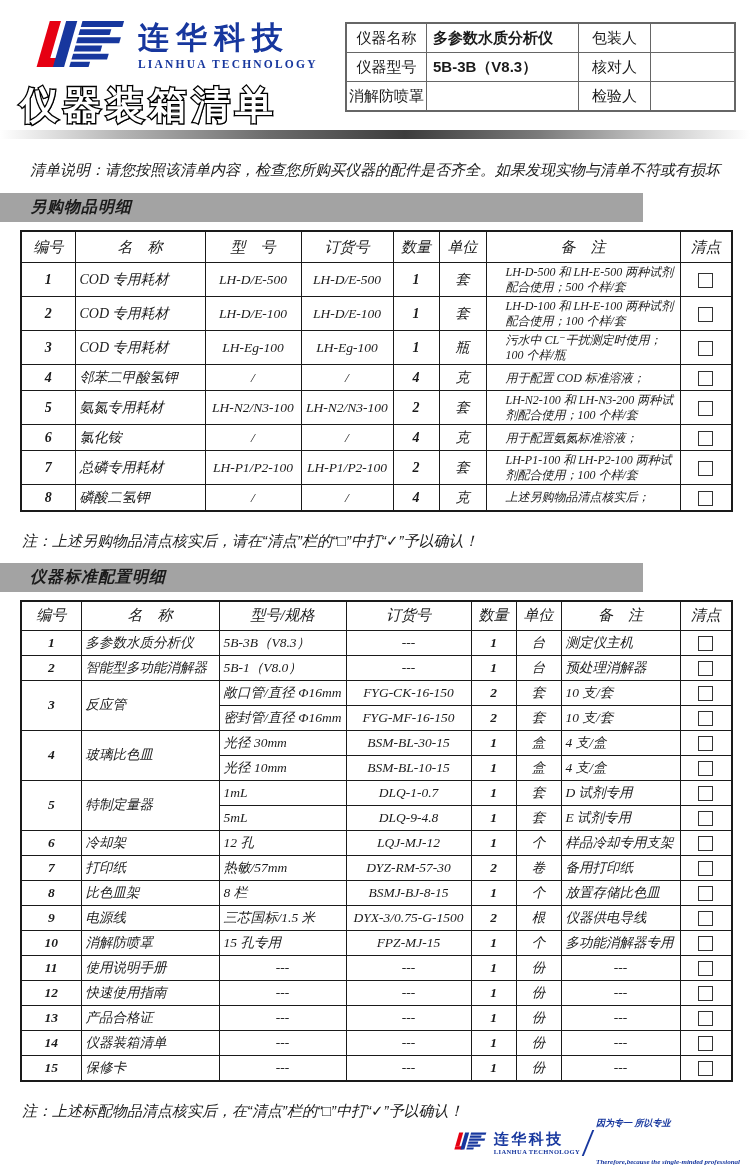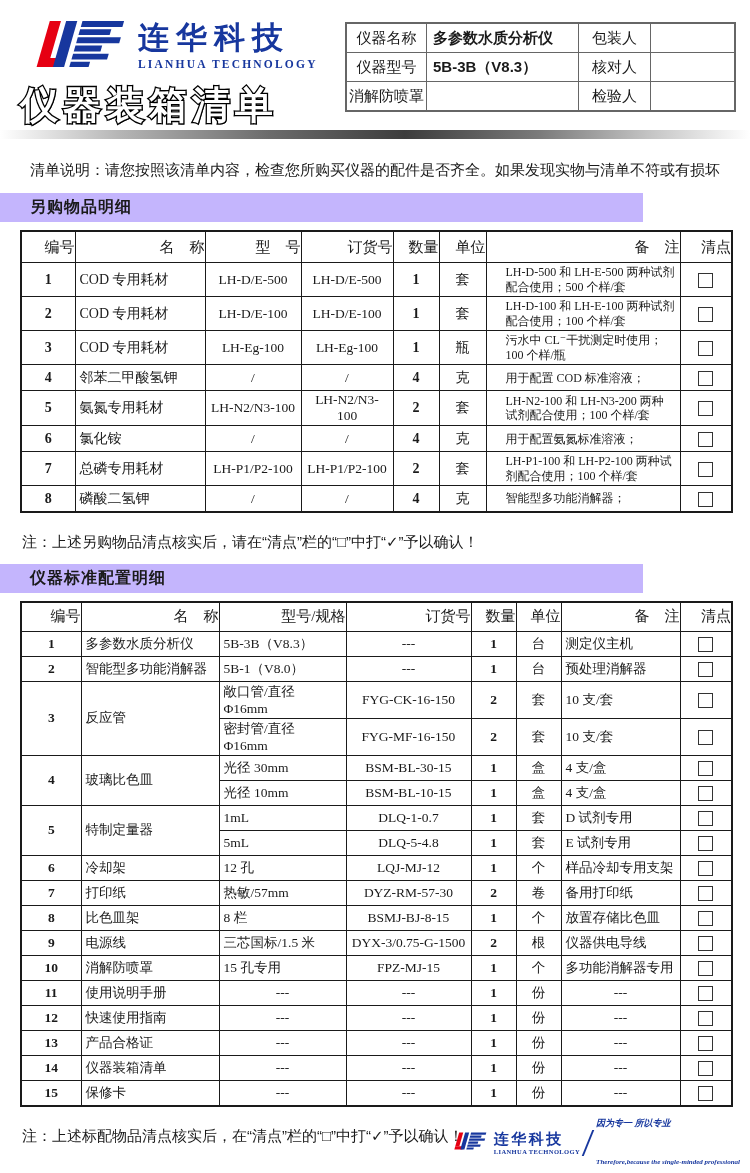--- a/index.html
+++ b/index.html
@@ -14,29 +14,29 @@
   .main-title{position:absolute;left:20px;top:80px;font-size:38px;font-weight:bold;letter-spacing:5px;
               color:#fff;-webkit-text-stroke:2.6px #000;paint-order:stroke fill;text-shadow:1px 1px 0 #000;}
   .info-table{position:absolute;left:345px;top:22px;border-collapse:collapse;border:2px solid #666;table-layout:fixed;}
   .info-table td{border:1px solid #666;height:28px;font-size:15px;padding:0 6px;overflow:hidden;white-space:nowrap;}
   .info-table .lbl{text-align:center;padding:0 2px;}
   .info-table .val{font-weight:bold;}
   .gradient-bar{position:absolute;left:0;top:130px;width:750px;height:9px;
     background:linear-gradient(90deg,#ffffff 0%,#b5b5b5 16%,#6b6b6b 36%,#3d3d3d 54%,#7b7b7b 72%,#c6c6c6 87%,#ffffff 100%);}
 
   
-  .flow{position:absolute;left:0;top:150px;width:643px;}
+  .flow{position:absolute;left:0;top:150px;width:643px;font-style:italic;}
   .instructions{display:flex;margin:8px 10px 0 30px;font-size:15px;line-height:1.55;}
   .instructions .label{white-space:nowrap;}
   .instructions .line{white-space:nowrap;}
-  .section-bar{background:#c4b5fd;font-weight:bold;font-size:16px;padding:4px 0 4px 30px;margin-top:12px;letter-spacing:1px;}
+  .section-bar{background:#a3a3a3;font-weight:bold;font-size:16px;padding:4px 0 4px 30px;margin-top:12px;letter-spacing:1px;}
 
   table.list{border-collapse:collapse;margin:8px 0 0 20px;width:711px;border:2px solid #1a1a1a;table-layout:fixed;
              font-family:"Liberation Serif","DejaVu Serif",serif;}
-  .list th{border:1px solid #1a1a1a;font-size:15px;font-weight:normal;height:30px;padding:0;overflow:hidden;text-align:right;}
+  .list th{border:1px solid #1a1a1a;font-size:15px;font-weight:normal;height:30px;padding:0;overflow:hidden;}
   .list td{border:1px solid #1a1a1a;font-size:14px;padding:1px 4px;overflow:hidden;}
   .c-no{text-align:center;font-weight:bold;}
   .c-center{text-align:center;}
   .c-left{text-align:left;padding-left:7px;}
   .c-name{text-align:left;padding-left:7px;}
   .t1 td.c-remark{font-size:12px;line-height:1.2;padding-left:19px;}
   .t1 tr.tall{height:34px;}
   .t1 tr.short{height:26px;}
   .t1 td.c-code{font-size:13.5px;}
   .t2 th{height:28px;}
@@ -221,21 +221,21 @@
             <td class="c-remark">LH-P1-100 和 LH-P2-100 两种试剂配合使用；100 个样/套</td>
             <td class="c-check"><span class="checkbox"></span></td>
           </tr>
           <tr class="short">
             <td class="c-no">8</td>
             <td class="c-name">磷酸二氢钾</td>
             <td class="c-center c-code">/</td>
             <td class="c-center c-code">/</td>
             <td class="c-no">4</td>
             <td class="c-center">克</td>
-            <td class="c-remark">智能型多功能消解器；</td>
+            <td class="c-remark">上述另购物品清点核实后；</td>
             <td class="c-check"><span class="checkbox"></span></td>
           </tr>
         </tbody>
     </table>
     <div class="note">注：上述另购物品清点核实后，请在“清点”栏的“□”中打“✓”予以确认！</div>
 
     <div class="section-bar">仪器标准配置明细</div>
     <table class="list t2">
       <colgroup>
           <col style="width:60px">
@@ -321,21 +321,21 @@
             <td class="c-name" rowspan="2">特制定量器</td>
             <td class="c-left">1mL</td>
             <td class="c-center">DLQ-1-0.7</td>
             <td class="c-no">1</td>
             <td class="c-center">套</td>
             <td class="c-left">D 试剂专用</td>
             <td class="c-check"><span class="checkbox"></span></td>
           </tr>
           <tr>
             <td class="c-left">5mL</td>
-            <td class="c-center">DLQ-5-4.8</td>
+            <td class="c-center">DLQ-9-4.8</td>
             <td class="c-no">1</td>
             <td class="c-center">套</td>
             <td class="c-left">E 试剂专用</td>
             <td class="c-check"><span class="checkbox"></span></td>
           </tr>
           <tr>
             <td class="c-no">6</td>
             <td class="c-name">冷却架</td>
             <td class="c-left">12 孔</td>
             <td class="c-center">LQJ-MJ-12</td>

